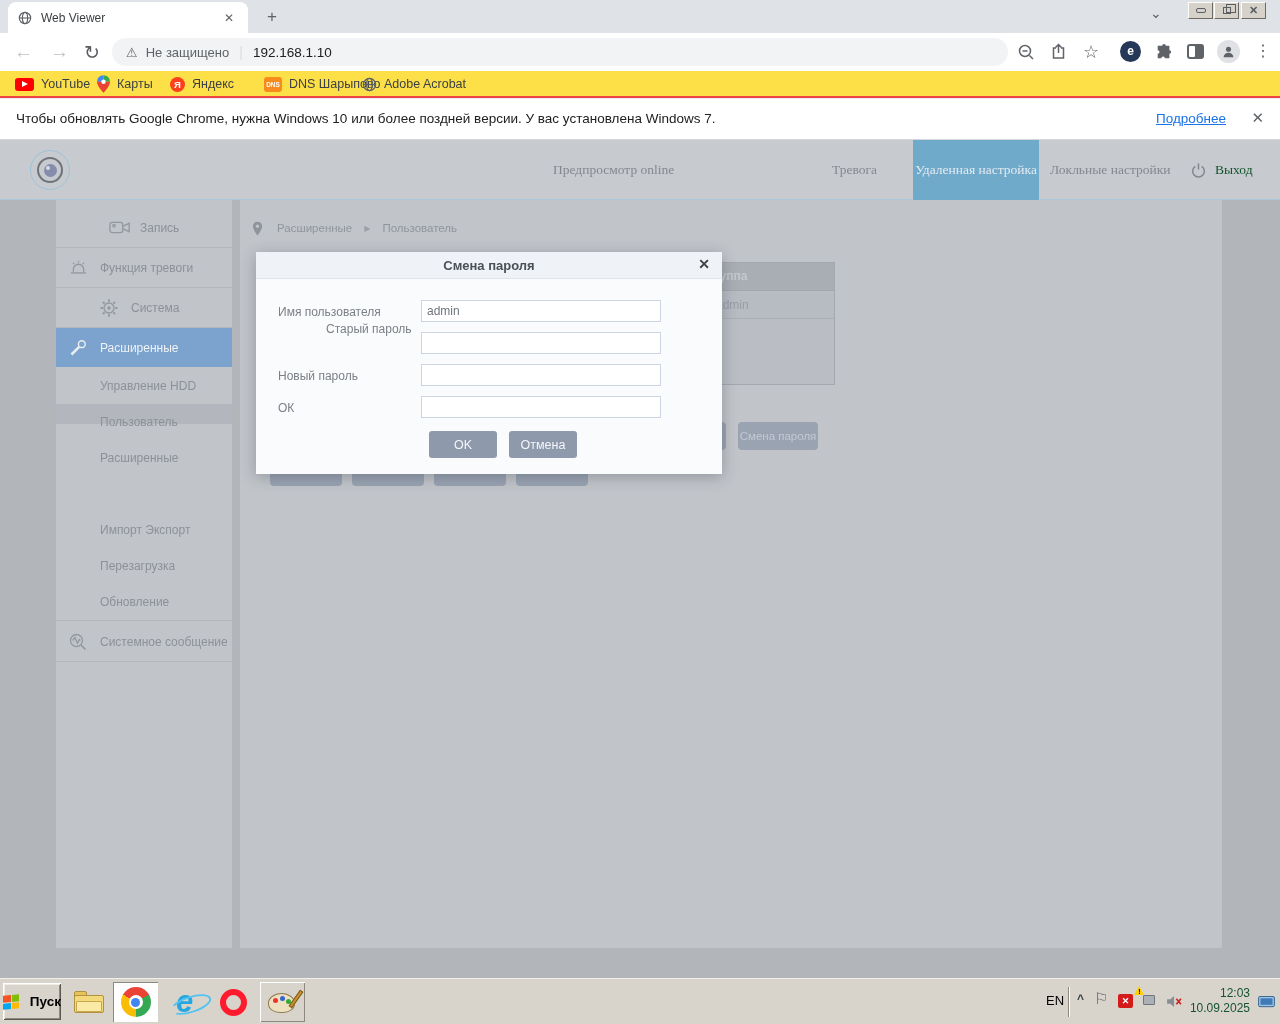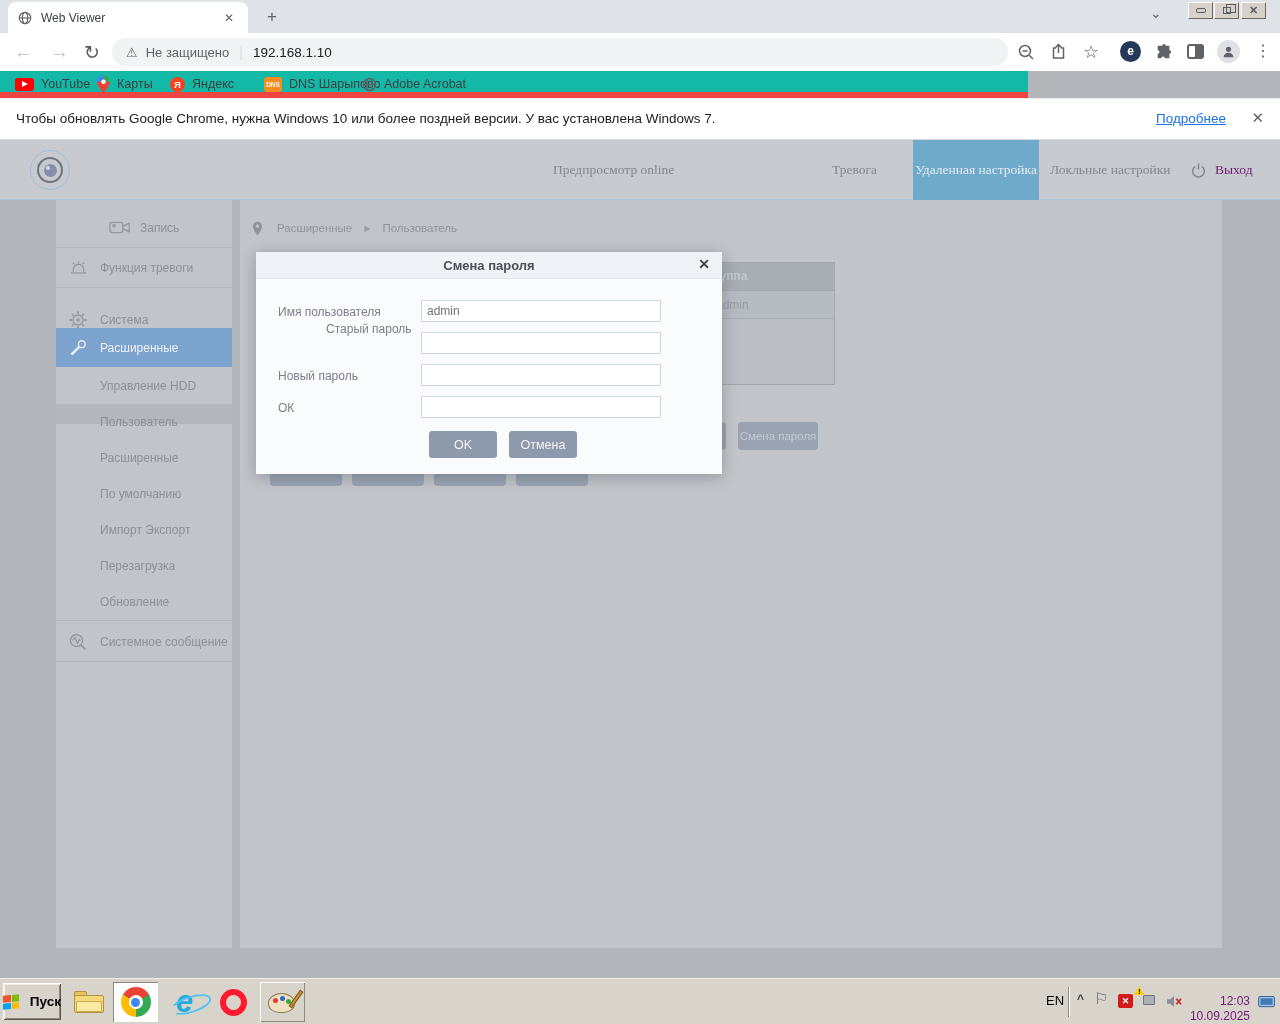--- a/index.html
+++ b/index.html
@@ -25,21 +25,21 @@
   .toolbar { position:absolute; top:33px; left:0; width:1280px; height:38px; background:#fff; }
   .nav-arrow { position:absolute; top:8px; font-size:19px; }
   .addr { position:absolute; top:5px; left:112px; width:896px; height:28px; background:#f1f3f4; border-radius:14px;
           display:flex; align-items:center; padding:0 14px; }
   .addr-warn { font-size:13px; color:#5f6368; font-family:"DejaVu Sans", sans-serif; }
   .addr-sec { font-size:13px; color:#5f6368; margin-left:8px; }
   .addr-div { color:#dadce0; margin:0 10px; font-size:14px; }
   .addr-url { font-size:13.5px; color:#202124; }
   .tb-ic { position:absolute; top:10px; }
 
-  .bookmarks { position:absolute; top:71px; left:0; width:1028px; height:27px; background:#14b8a6; border-bottom:6px solid #ef4444; }
+  .bookmarks { position:absolute; top:71px; left:0; width:1280px; height:27px; background:#fde047; border-bottom:2px solid #ef4444; }
   .bm { position:absolute; top:0; height:26px; display:flex; align-items:center; }
   .bm-label { font-size:12.5px; color:#3c4043; margin-left:7px; }
   .yt-ic { width:19px; height:13px; background:#f00; border-radius:3px; position:relative; }
   .yt-ic::after { content:""; position:absolute; left:7px; top:3.5px; border-left:6px solid #fff; border-top:3px solid transparent; border-bottom:3px solid transparent; }
   .ya-ic { width:15px; height:15px; background:#fc3f1d; border-radius:50%; color:#fff; font-size:9.5px; font-weight:bold; text-align:center; line-height:15px; }
   .dns-ic { width:18px; height:15px; background:#f78b1e; border-radius:3px; color:#fff; font-size:6.5px; font-weight:bold; text-align:center; line-height:15px; }
 
   .notifbar { position:absolute; top:98px; left:0; width:1280px; height:42px; background:#fff; border-top:1px solid #e9ebee; border-bottom:1px solid #d5d8dc; }
   .notif-msg { position:absolute; left:16px; top:12px; font-size:13.5px; color:#202124; }
   .notif-link { position:absolute; right:54px; top:12px; font-size:13.5px; color:#1a73e8; text-decoration:underline; }
@@ -48,21 +48,21 @@
   
   .appheader { position:absolute; top:140px; left:0; width:1280px; height:60px; background:#c7cace; border-bottom:1px solid #a9c7da; }
   .logo-outer { position:absolute; left:30px; top:150px; width:40px; height:40px; border:1px solid #9ec2d8; border-radius:50%;
                 display:flex; align-items:center; justify-content:center; }
   .logo-mid { width:26px; height:26px; border:2px solid #6f747b; border-radius:50%; display:flex; align-items:center; justify-content:center; }
   .logo-core { width:13px; height:13px; background:#868cab; border-radius:50%; position:relative; }
   .logo-core::after { content:""; position:absolute; left:2px; top:2px; width:4px; height:4px; background:#d9dce2; border-radius:50%; }
   .nav-item { position:absolute; top:140px; height:60px; line-height:60px; font-family:"Liberation Serif", serif; font-size:13.5px; color:#84888f; }
   .nav-item.active { background:#70aacb; color:#e3eaf0; text-align:center; }
   .exit-wrap { position:absolute; top:140px; left:1190px; height:60px; display:flex; align-items:center; }
-  .exit-label { font-family:"Liberation Serif", serif; font-size:13.5px; color:#701a75; margin-left:8px; }
+  .exit-label { font-family:"Liberation Serif", serif; font-size:13.5px; color:#14532d; margin-left:8px; }
 
   .sidebar { position:absolute; top:200px; left:56px; width:176px; height:748px; background:#c1c4c9; }
   .side-item { position:absolute; left:0; width:176px; height:40px; border-bottom:1px solid #b4b8bd; display:flex; align-items:center; color:#8d9198; }
   .side-item .si-icon { width:22px; margin-left:13px; color:#9298a0; display:flex; }
   .side-item .si-label { font-size:12px; margin-left:9px; }
   .side-item.selected { background:#7ba3cd; color:#eef2f6; border-bottom:none; }
   .side-item.selected .si-icon { color:#e8edf2; }
   .sub-item { position:absolute; left:0; width:176px; height:20px; line-height:36px; font-size:12px; color:#8d9198; padding-left:44px; }
   .sub-item.selected { background:#b3b7bd; }
 
@@ -119,21 +119,21 @@
   .paint-ic .d1 { left:5px; top:8px; background:#e33; } .paint-ic .d2 { left:12px; top:6px; background:#36c; } .paint-ic .d3 { left:18px; top:9px; background:#3a3; }
   .paint-ic .brush { position:absolute; right:0; top:-1px; width:4px; height:20px; background:#c89232; border:1px solid #7a5a18; transform:rotate(35deg); }
   .tray-sep { position:absolute; top:8px; height:30px; width:2px; border-left:1px solid #8d897f; border-right:1px solid #ffffff; }
   .tray-txt { position:absolute; font-size:13px; color:#000; }
   .tray-ic { position:absolute; top:15px; }
   .redx-ic { width:15px; height:14px; background:#d41b1b; border-radius:2px; color:#fff; font-size:9px; font-weight:bold; text-align:center; line-height:14px; }
   .hw-ic { position:relative; width:16px; height:14px; }
   .hw-ic .dev { position:absolute; left:0; top:1px; width:12px; height:10px; background:#aab0b6; border:1px solid #71767c; border-radius:1px; }
   .hw-ic .tri { position:absolute; right:-1px; bottom:-1px; width:0; height:0; border-left:5px solid transparent; border-right:5px solid transparent; border-bottom:9px solid #ffd000; }
   .hw-ic .bang { position:absolute; right:2.5px; bottom:-1px; font-size:7px; font-weight:bold; color:#000; }
-  .clock { position:absolute; right:30px; top:7px; text-align:right; font-size:12px; color:#701a75; line-height:15px;margin-top:8px; }
+  .clock { position:absolute; right:30px; top:7px; text-align:right; font-size:12px; color:#14532d; line-height:15px; }
   .caret-up { font-size:12px; font-weight:bold; color:#3c4043; }
   .flag-glyph { font-family:"DejaVu Sans", sans-serif; font-size:16px; color:#606469; }
 </style>
 </head>
 <body>
 
 <div class="screen">
 
   <div class="titlebar">
     <div class="tab">
@@ -266,21 +266,21 @@
           <svg viewBox="0 0 20 16" width="19" height="15" fill="none" stroke="currentColor" stroke-width="1.4">
             <path d="M4.5 12.5 V10 a5.5 5.5 0 0 1 11 0 V12.5"></path>
             <line x1="2" y1="13.8" x2="18" y2="13.8"></line>
             <line x1="10" y1="1" x2="10" y2="2.6"></line>
             <line x1="4.2" y1="3" x2="5.4" y2="4.2"></line>
             <line x1="15.8" y1="3" x2="14.6" y2="4.2"></line>
           </svg>
         </span>
       <span class="si-label">Функция тревоги</span>
     </div>
-    <div class="side-item" style="top:100px;">
+    <div class="side-item" style="top:88px;padding-left:31px;">
       <span class="si-icon">
           <svg viewBox="0 0 18 18" width="18" height="18" fill="none" stroke="currentColor" stroke-width="1.3">
             <circle cx="9" cy="9" r="5"></circle>
             <circle cx="9" cy="9" r="1.7" fill="currentColor" stroke="none"></circle>
             <g stroke-width="2">
               <line x1="9" y1="0.6" x2="9" y2="2.8"></line>
               <line x1="9" y1="15.2" x2="9" y2="17.4"></line>
               <line x1="0.6" y1="9" x2="2.8" y2="9"></line>
               <line x1="15.2" y1="9" x2="17.4" y2="9"></line>
               <line x1="3" y1="3" x2="4.6" y2="4.6"></line>
@@ -297,21 +297,20 @@
           <svg viewBox="0 0 18 18" width="18" height="18" fill="none" stroke="currentColor" stroke-width="1.5">
             <circle cx="12.8" cy="5.2" r="3.4"></circle>
             <line x1="10.2" y1="7.8" x2="2.5" y2="15.5" stroke-width="2.6"></line>
           </svg>
         </span>
       <span class="si-label">Расширенные</span>
     </div>
     <div class="sub-item" style="top:168px;">Управление HDD</div>
     <div class="sub-item selected" style="top:204px;">Пользователь</div>
     <div class="sub-item" style="top:240px;">Расширенные</div>
-    <div class="sub-item" style="top:276px;">По умолчанию</div>
     <div class="sub-item" style="top:312px;">Импорт Экспорт</div>
     <div class="sub-item" style="top:348px;">Перезагрузка</div>
     <div class="sub-item" style="top:384px; border-bottom:1px solid #b4b8bd; height:37px;">Обновление</div>
     <div class="side-item" style="top:422px;">
       <span class="si-icon">
           <svg viewBox="0 0 18 18" width="18" height="18" fill="none" stroke="currentColor" stroke-width="1.3">
             <circle cx="7.5" cy="7.5" r="6"></circle>
             <polyline points="3.6,7.5 6,4.6 8.4,10.2 10.4,6.6 11.4,7.5"></polyline>
             <line x1="12" y1="12" x2="16.5" y2="16.5" stroke-width="1.7"></line>
           </svg>

